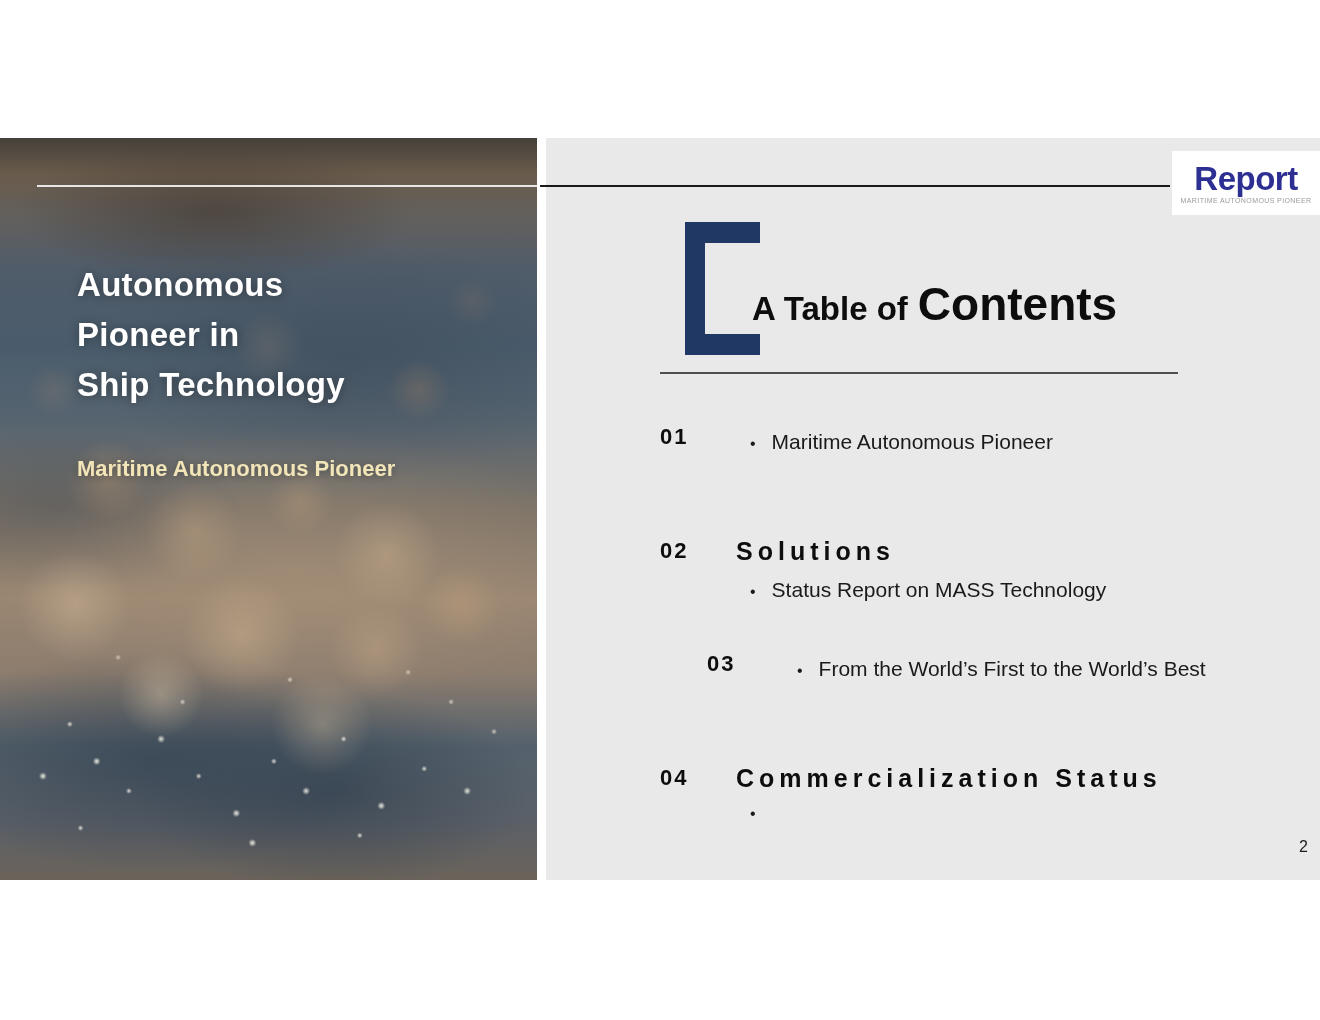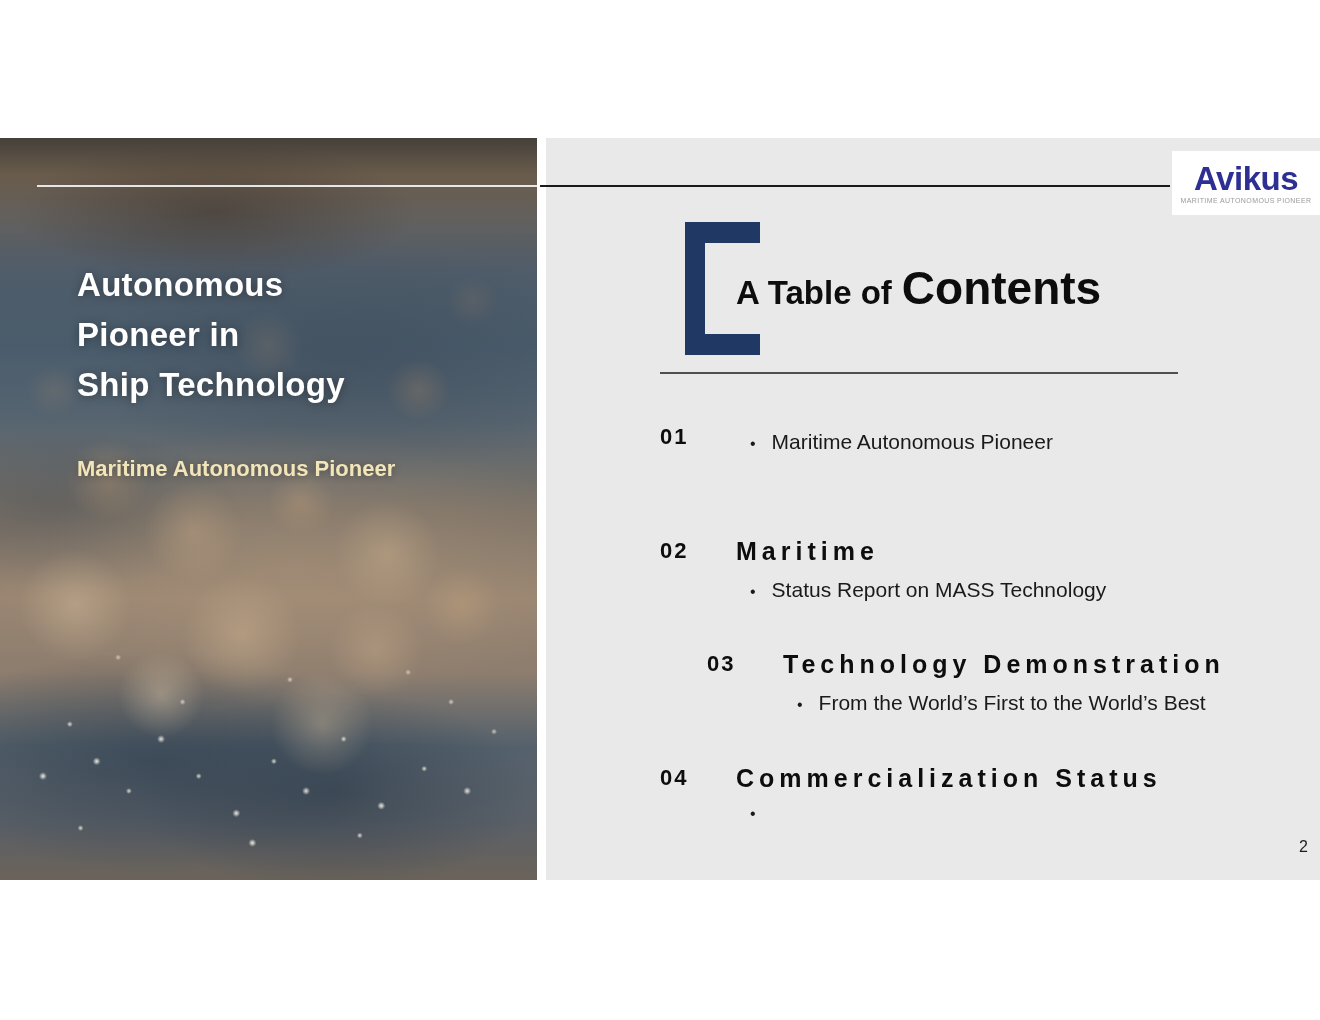--- a/index.html
+++ b/index.html
@@ -101,21 +101,21 @@
     white-space:nowrap;
   }
   .bracket {
     position:absolute; left:139px; top:84px; width:75px; height:133px;
     box-sizing:border-box;
     border-left:20px solid #1f3864;
     border-top:21px solid #1f3864;
     border-bottom:21px solid #1f3864;
   }
   .toc-title {
-    position:absolute; left:190px; top:127px; margin:0;
+    position:absolute; left:190px; top:127px; margin:16px;
     font-weight:bold; color:#0d0d0d; line-height:1; white-space:nowrap;
   }
   .toc-title .prefix { font-size:33px; }
   .toc-title .big    { font-size:46px; margin-left:10px; }
   .title-underline {
     position:absolute; left:114px; top:234px; width:518px; height:2px;
     background:#4f4f4f;
   }
 
   .toc-row { position:absolute; left:114px; display:flex; align-items:flex-start; }
@@ -153,21 +153,21 @@
       <div>Pioneer in</div>
       <div>Ship Technology</div>
     </h1>
     <div class="cover-subtitle">Maritime Autonomous Pioneer</div>
   </div>
 
   <div class="content-panel">
     <div class="header-rule"></div>
 
     <div class="logo-box">
-      <div class="logo-name">Avikus</div>
+      <div class="logo-name">Report</div>
       <div class="logo-tagline">MARITIME AUTONOMOUS PIONEER</div>
     </div>
 
     <div class="bracket"></div>
 
     <h2 class="toc-title">
       <span class="prefix">A Table of</span><span class="big">Contents</span>
     </h2>
     <div class="title-underline"></div>
 
@@ -177,32 +177,31 @@
         <div class="toc-bullet">
           <span class="dot">•</span>
           <span>Maritime Autonomous Pioneer</span>
         </div>
       </div>
     </div>
 
     <div class="toc-row r1">
       <div class="toc-num">02</div>
       <div class="toc-body">
-        <div class="toc-heading">Maritime</div>
+        <div class="toc-heading">Solutions</div>
         <div class="toc-bullet">
           <span class="dot">•</span>
           <span>Status Report on MASS Technology</span>
         </div>
       </div>
     </div>
 
     <div class="toc-row r2">
       <div class="toc-num">03</div>
       <div class="toc-body">
-        <div class="toc-heading">Technology Demonstration</div>
         <div class="toc-bullet">
           <span class="dot">•</span>
           <span>From the World’s First to the World’s Best</span>
         </div>
       </div>
     </div>
 
     <div class="toc-row r3">
       <div class="toc-num">04</div>
       <div class="toc-body">

